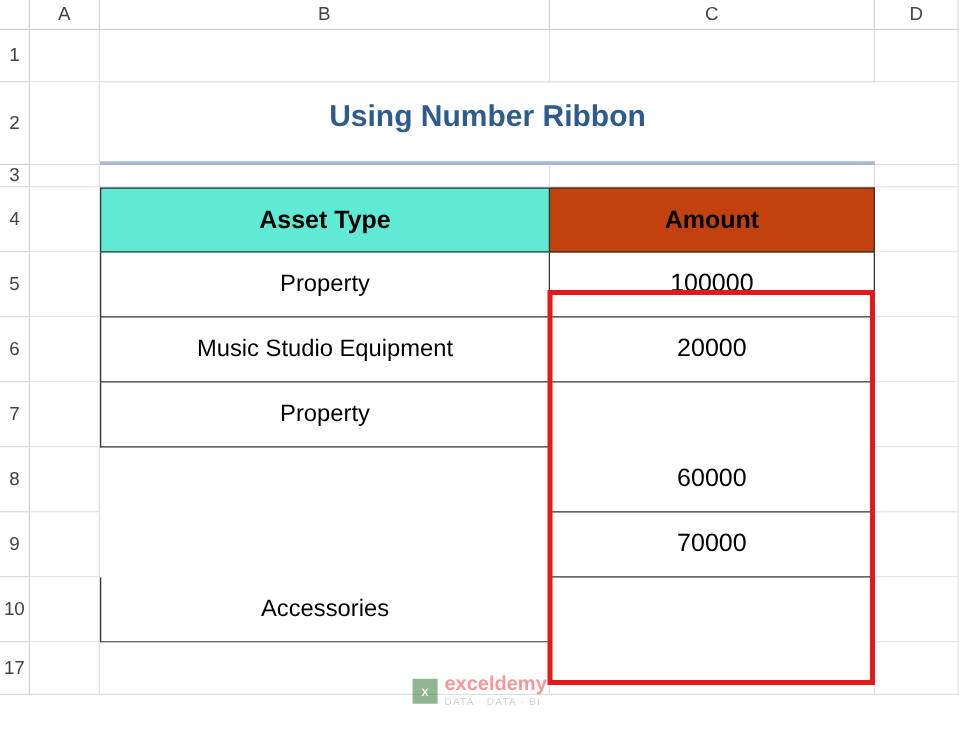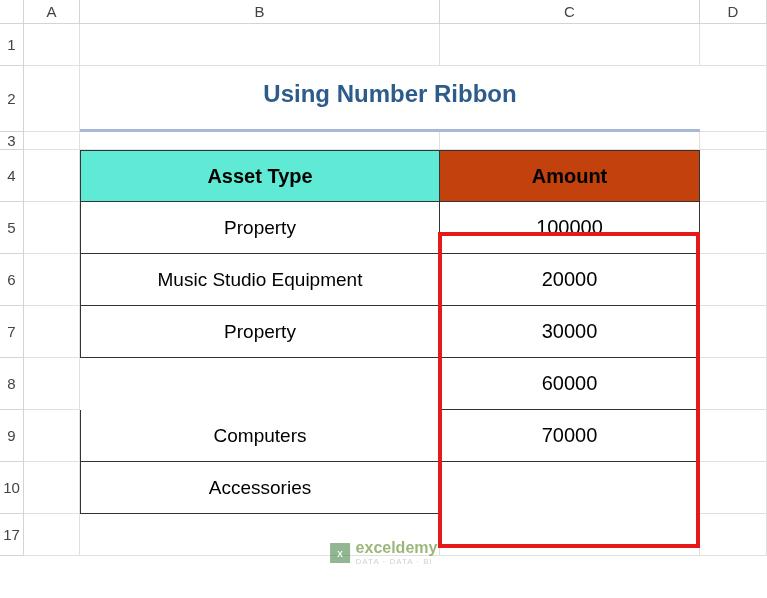--- a/index.html
+++ b/index.html
@@ -118,21 +118,21 @@
     }
     .watermark-icon {
       width: 20px;
       height: 20px;
       background: #3a7a3a;
       display: flex;
       align-items: center;
       justify-content: center;
     }
     .watermark-icon svg { width: 14px; height: 14px; }
-    .watermark-text { font-size: 16px; font-weight: bold; color: #4d7c0f; }
+    .watermark-text { font-size: 16px; font-weight: bold; color: #ef4444; }
     .watermark-sub { font-size: 8px; color: #aaa; letter-spacing: 1px; }
   </style>
 </head>
 <body>
 
 <div class="grid">
   <div class="corner"></div>
   <div class="col-header">A</div>
   <div class="col-header">B</div>
   <div class="col-header">C</div>
@@ -169,31 +169,29 @@
 
   <div class="row-header" style="grid-row:7">6</div>
   <div class="cell" style="grid-row:7"></div>
   <div class="data-b" style="grid-row:7;grid-column:3">Music Studio Equipment</div>
   <div class="data-c" style="grid-row:7;grid-column:4">20000</div>
   <div class="cell" style="grid-row:7;grid-column:5"></div>
 
   <div class="row-header" style="grid-row:8">7</div>
   <div class="cell" style="grid-row:8"></div>
   <div class="data-b" style="grid-row:8;grid-column:3">Property</div>
-  <div class="data-c" style="grid-row:8;grid-column:4">30000</div>
   <div class="cell" style="grid-row:8;grid-column:5"></div>
 
   <div class="row-header" style="grid-row:9">8</div>
   <div class="cell" style="grid-row:9"></div>
   <div class="data-c" style="grid-row:9;grid-column:4">60000</div>
   <div class="cell" style="grid-row:9;grid-column:5"></div>
 
   <div class="row-header" style="grid-row:10">9</div>
   <div class="cell" style="grid-row:10"></div>
-  <div class="data-b" style="grid-row:10;grid-column:3">Computers</div>
   <div class="data-c" style="grid-row:10;grid-column:4">70000</div>
   <div class="cell" style="grid-row:10;grid-column:5"></div>
 
   <div class="row-header" style="grid-row:11">10</div>
   <div class="cell" style="grid-row:11"></div>
   <div class="data-b" style="grid-row:11;grid-column:3">Accessories</div>
   <div class="cell" style="grid-row:11;grid-column:5"></div>
 
   <div class="row-header" style="grid-row:12">17</div>
   <div class="cell" style="grid-row:12"></div>

